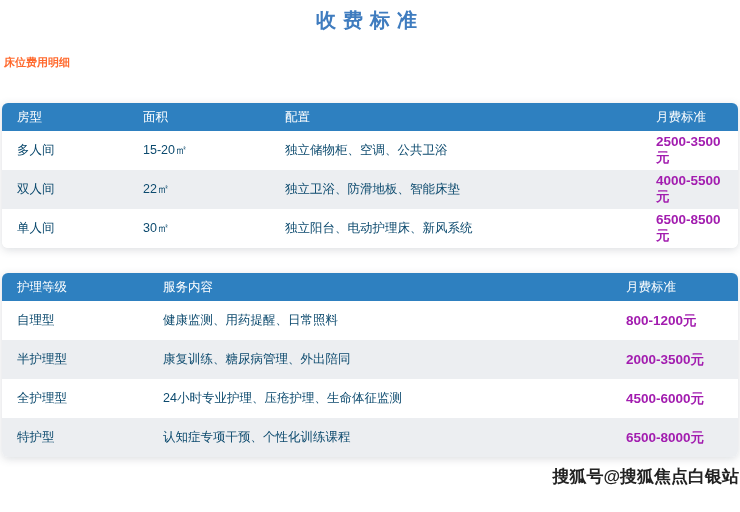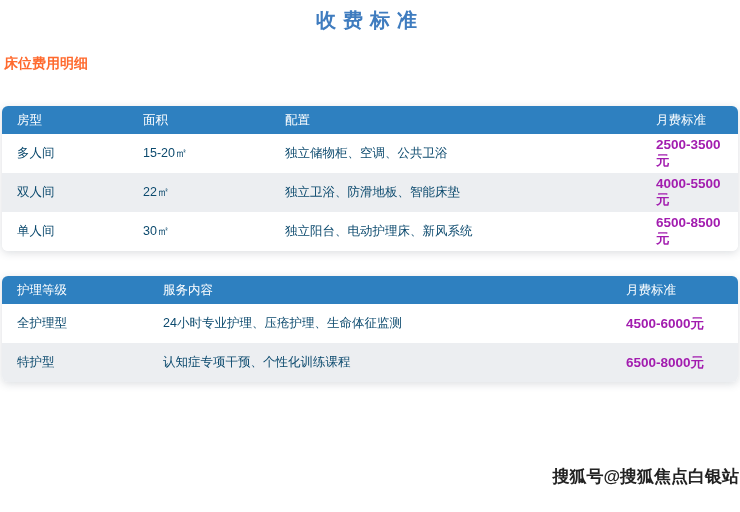--- a/index.html
+++ b/index.html
@@ -17,21 +17,21 @@
     text-align: center;
     font-family: "DejaVu Serif", serif;
     font-size: 20px;
     font-weight: 700;
     letter-spacing: 7px;
     color: #3f7cbf;
   }
   .section-title {
     margin: 0;
     padding-left: 4px;
-    font-size: 14px;
+    font-size: 11px;
     font-weight: bold;
     color: #ff6a2e;
     font-family: Liberation Serif, serif;
   }
   .section-title.first { margin-top: 21px; }
   .section-title.second { margin-top: 24px; }
   .fee-table {
     width: 736px;
     margin: 0 0 0 2px;
     border-collapse: separate;
@@ -130,20 +130,30 @@
   <table class="fee-table second" id="care-table">
     <thead>
         <tr>
           <th>护理等级</th>
           <th>服务内容</th>
           <th>月费标准</th>
         </tr>
       </thead>
     <tbody>
         <tr>
+          <td>自理型</td>
+          <td>健康监测、用药提醒、日常照料</td>
+          <td class="price">800-1200元</td>
+        </tr>
+        <tr>
+          <td>半护理型</td>
+          <td>康复训练、糖尿病管理、外出陪同</td>
+          <td class="price">2000-3500元</td>
+        </tr>
+        <tr>
           <td>全护理型</td>
           <td>24小时专业护理、压疮护理、生命体征监测</td>
           <td class="price">4500-6000元</td>
         </tr>
         <tr>
           <td>特护型</td>
           <td>认知症专项干预、个性化训练课程</td>
           <td class="price">6500-8000元</td>
         </tr>
       </tbody>

